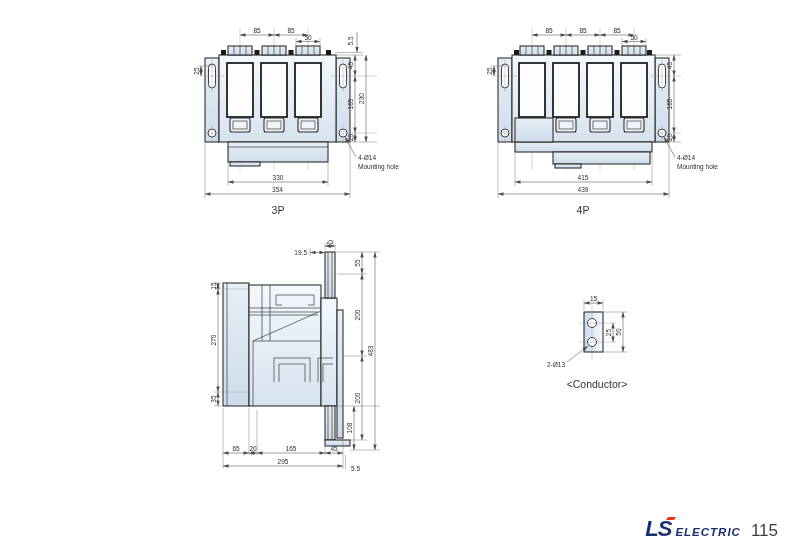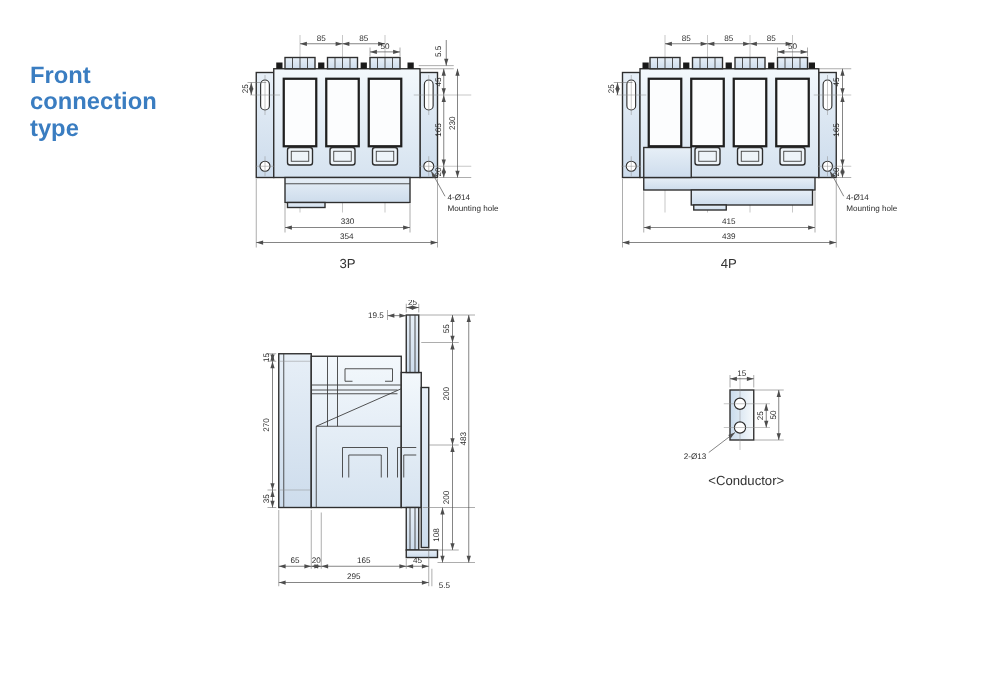--- a/index.html
+++ b/index.html
@@ -57,25 +57,20 @@
       </linearGradient>
       <marker id="ae" markerWidth="6.5" markerHeight="6" refX="6" refY="3" orient="auto" markerUnits="userSpaceOnUse">
         <path d="M6,3 L0.5,1.3 L0.5,4.7 Z" fill="#4d4d4d"></path>
       </marker>
       <marker id="as" markerWidth="6.5" markerHeight="6" refX="0" refY="3" orient="auto" markerUnits="userSpaceOnUse">
         <path d="M0,3 L5.5,1.3 L5.5,4.7 Z" fill="#4d4d4d"></path>
       </marker>
     </defs>
   </svg>
 
-  <div class="title">
-    <div>Front</div>
-    <div>connection</div>
-    <div>type</div>
-  </div>
 
   <svg class="drw" style="left:185px;top:10px" width="225" height="210" viewBox="0 0 225 210">
     <g class="cl">
       <line x1="55" y1="18" x2="55" y2="160"></line>
         <line x1="89" y1="18" x2="89" y2="160"></line>
       <line x1="123" y1="18" x2="123" y2="160"></line>
     </g>
     <g>
       <rect class="cover" x="20" y="48" width="14" height="84"></rect>
       <rect class="cover" x="151" y="48" width="14" height="84"></rect>
@@ -378,14 +373,19 @@
       <line class="dim" x1="88" y1="32" x2="88" y2="72"></line>
       <path class="ldr" d="M53,66 L32,82"></path>
       <text class="dt" x="58.5" y="20.5" text-anchor="middle">15</text>
       <text class="dt" x="75.5" y="52.5" text-anchor="middle" transform="rotate(-90 75.5 52.5)">25</text>
       <text class="dt" x="85.5" y="52" text-anchor="middle" transform="rotate(-90 85.5 52)">50</text>
       <text class="dt" x="12" y="87" text-anchor="start">2-Ø13</text>
       <text class="cap" x="62" y="108" text-anchor="middle">&lt;Conductor&gt;</text>
     </g>
   </svg>
 
+  <div class="footer">
+    <span class="lsmark"><span>LS</span><span class="tick"></span></span>
+    <span class="electric">ELECTRIC</span>
+    <span class="pagenum">115</span>
+  </div>
 
 </div>
 
 </body></html>

